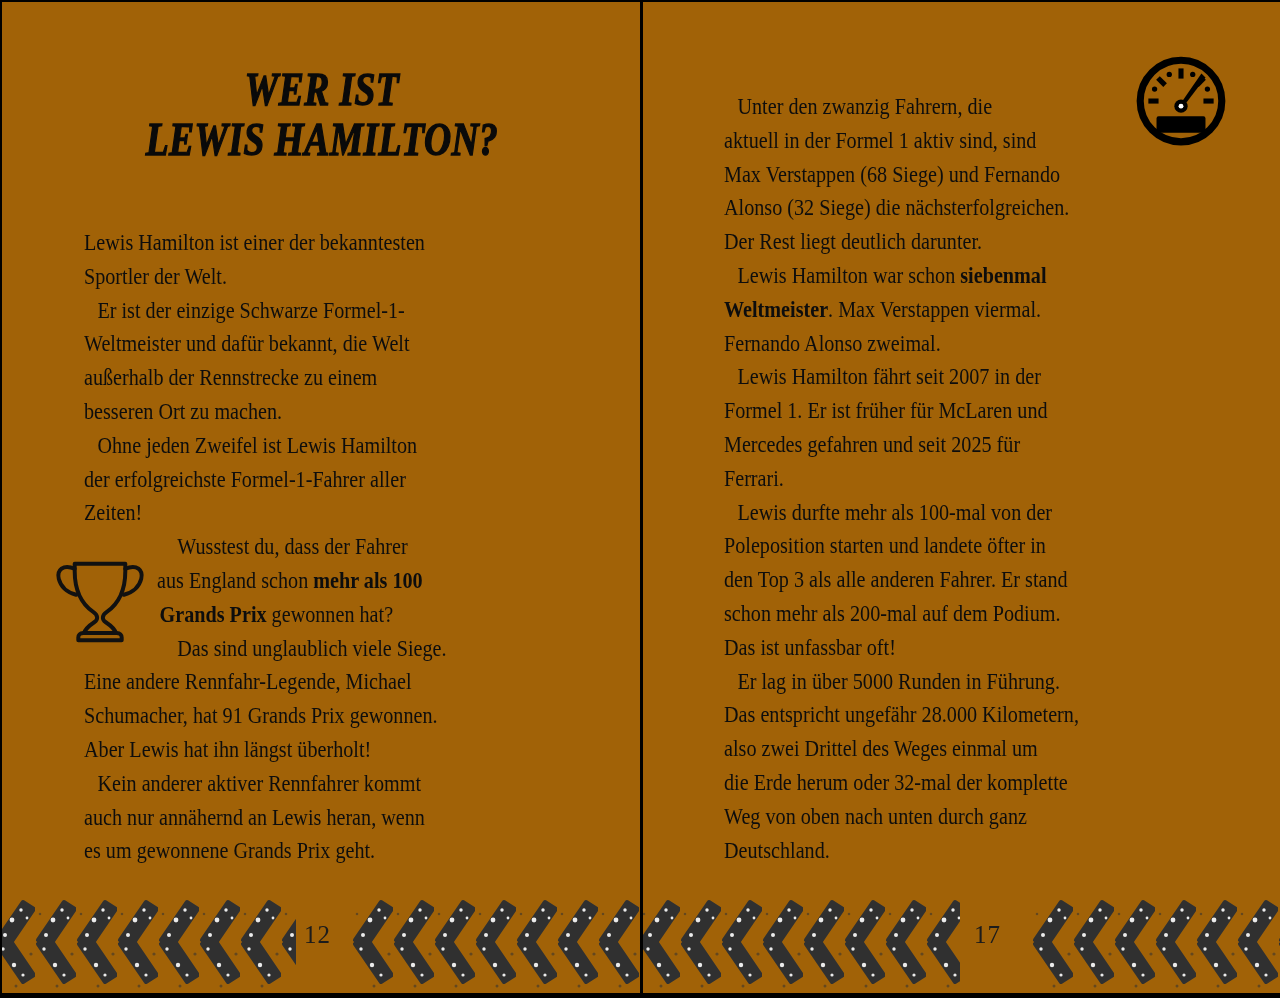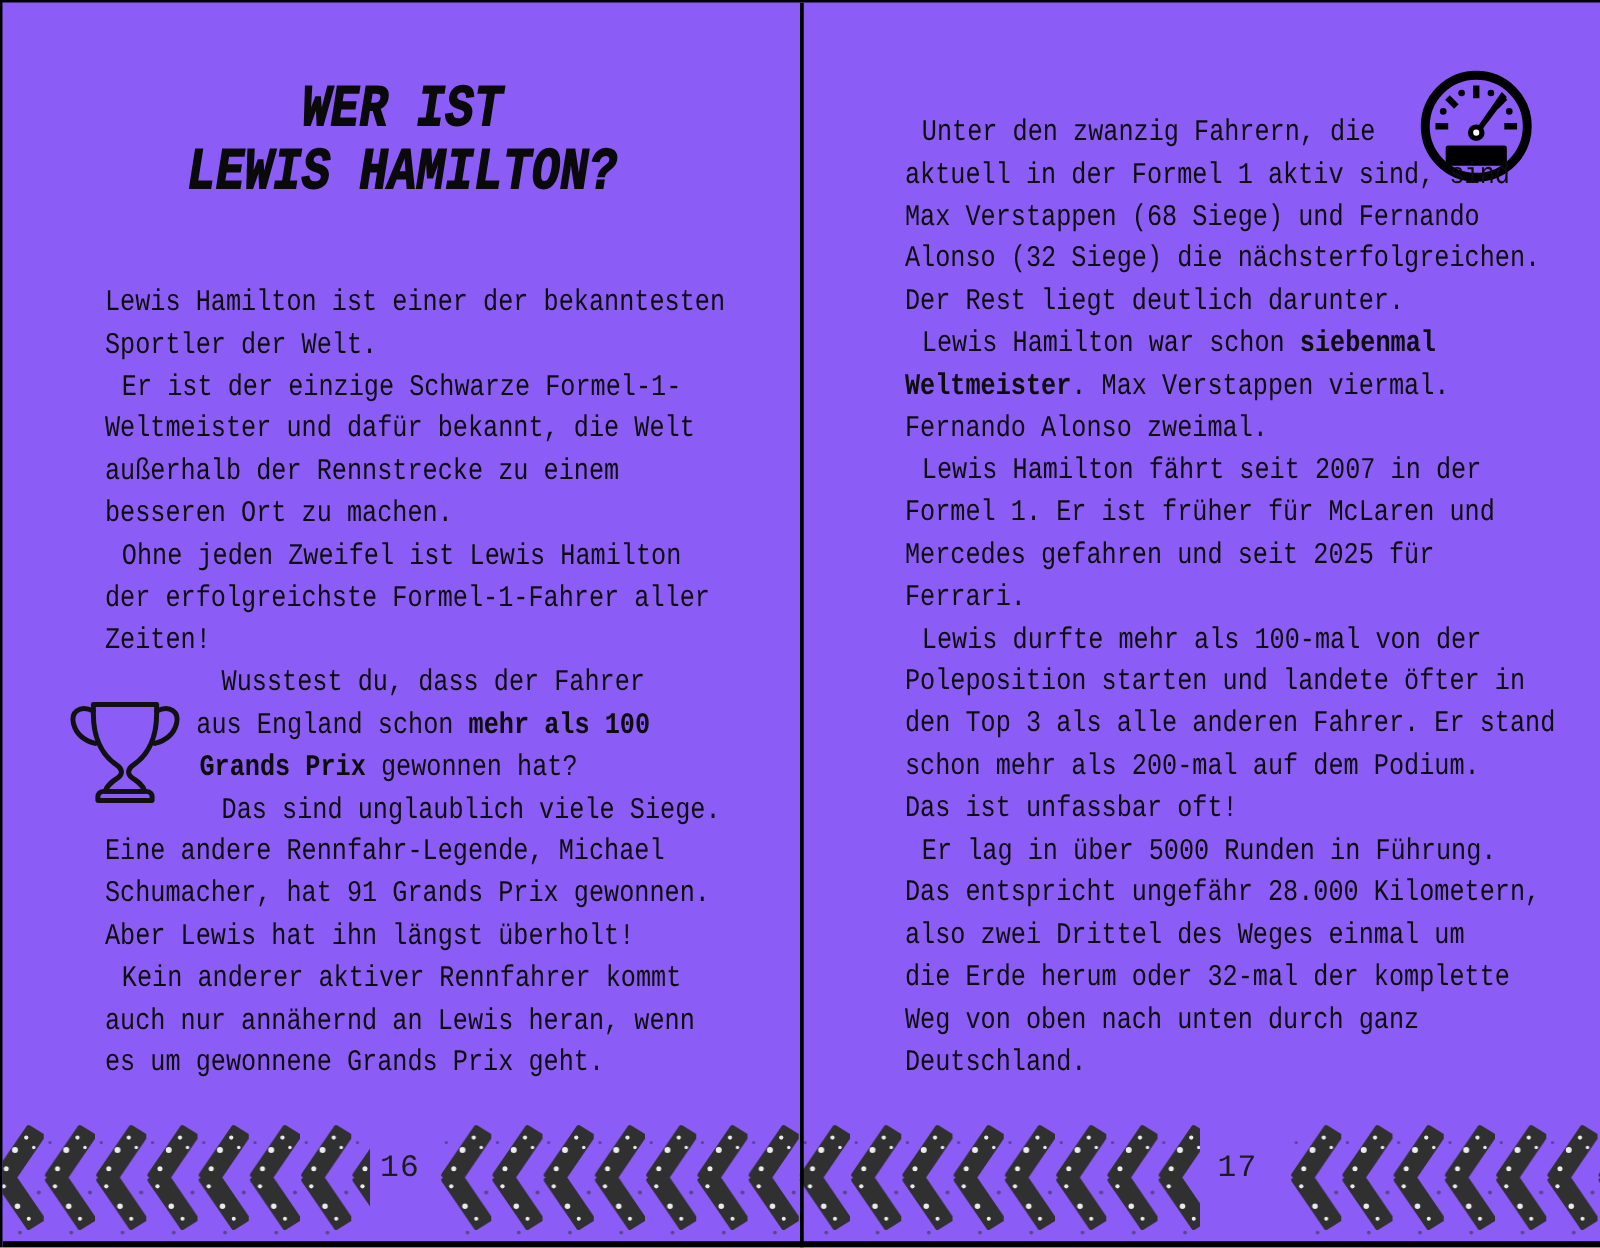--- a/index.html
+++ b/index.html
@@ -1,21 +1,21 @@
 <!DOCTYPE html>
 <html><head>
 <meta charset="utf-8">
 <style>
   html,body{margin:0;padding:0;background:#e8e8e8;}
   #book{
     position:relative;
     width:1280px;height:998px;
-    background:#8b5cf6;
+    background:#a16207;
     overflow:hidden;
-    font-family:Liberation Mono, monospace;
+    font-family:Liberation Serif, serif;
     color:#0d0d0d;
     box-sizing:border-box;
     border-top:2px solid #000;
     border-left:2px solid #000;
   }
   .page-title{
     position:absolute;left:10px;top:62px;width:620px;
     text-align:center;
     font-weight:bold;font-style:italic;
     font-size:47px;line-height:50px;
@@ -118,21 +118,21 @@
         <div class="tline" style="padding-left: 90px;"><span></span><span class="b">Grands Prix</span><span> gewonnen hat?</span></div>
         <div class="tline" style="padding-left: 111px;"><span>Das sind unglaublich viele Siege.</span></div>
         <div class="tline"><span>Eine andere Rennfahr-Legende, Michael</span></div>
         <div class="tline"><span>Schumacher, hat 91 Grands Prix gewonnen.</span></div>
         <div class="tline"><span>Aber Lewis hat ihn längst überholt!</span></div>
         <div class="tline" style="padding-left: 16px;"><span>Kein anderer aktiver Rennfahrer kommt</span></div>
         <div class="tline"><span>auch nur annähernd an Lewis heran, wenn</span></div>
         <div class="tline"><span>es um gewonnene Grands Prix geht.</span></div>
       </div>
 
-    <div id="pagenum-left" class="pagenum">16</div>
+    <div id="pagenum-left" class="pagenum">12</div>
   </div>
 
   <div>
 
     <svg id="speedo" class="icon-abs" viewBox="0 0 100 100">
       <circle cx="50" cy="52" r="40" fill="none" stroke="#000" stroke-width="7"></circle>
 
       <g stroke="#000" stroke-width="5" stroke-linecap="butt">
         <line x1="18" y1="52" x2="28" y2="52"></line>
         <line x1="27.4" y1="29.4" x2="34.4" y2="36.4"></line>

